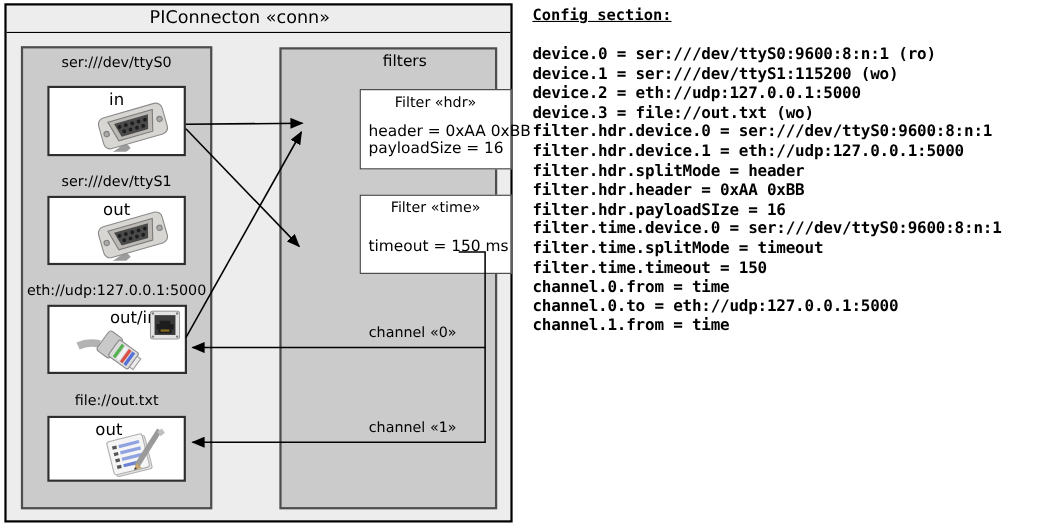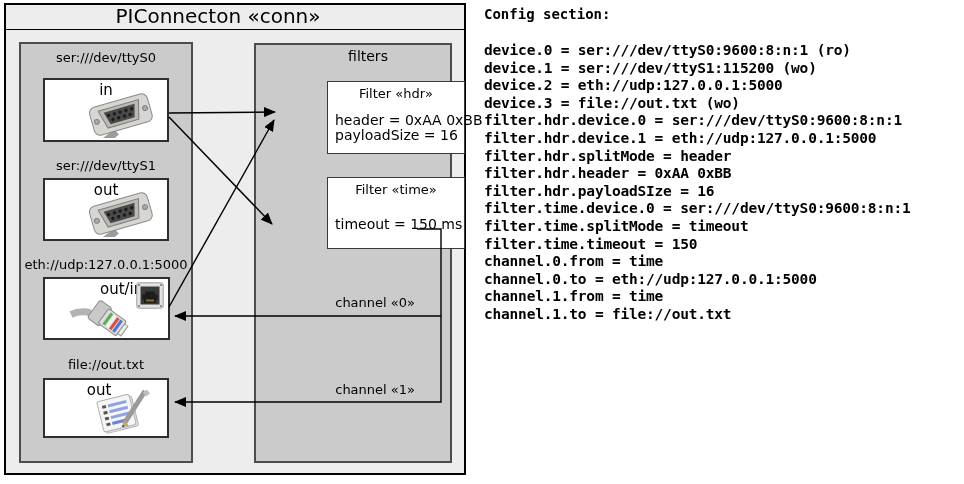--- a/index.html
+++ b/index.html
@@ -3,21 +3,21 @@
 <meta charset="utf-8">
 <style>
   html,body{margin:0;padding:0;background:#ffffff;}
   .stage{position:relative;width:964px;height:484px;background:#ffffff;overflow:hidden;
          font-family:"DejaVu Sans", "Liberation Sans", sans-serif;color:#000;}
 
   
   .outer-box{position:absolute;left:4px;top:3px;width:462px;height:472px;
              background:#ededed;border:2px solid #000;box-sizing:border-box;}
   .outer-title{position:absolute;left:4px;top:7px;width:428px;text-align:center;
-               font-size:20px;line-height:18px;}
+               font-size:16px;line-height:18px;}
   .title-sep{position:absolute;left:6px;top:29px;width:458px;height:0;
              border-top:1px solid #000;}
 
   
   .group-box{position:absolute;background:#cbcbcb;border:2px solid #4d4d4d;box-sizing:border-box;}
   .devices-container{left:19px;top:42px;width:174px;height:421px;}
   .filters-container{left:254px;top:43px;width:198px;height:420px;}
   .filters-title{position:absolute;left:254px;top:48px;width:228px;text-align:center;font-size:14px;}
 
   
@@ -37,21 +37,21 @@
   .channel-label{position:absolute;width:135px;left:280px;text-align:right;font-size:13px;white-space:nowrap;}
 
   
   .overlay{position:absolute;left:0;top:0;pointer-events:none;}
   .overlay line,.overlay path{stroke:#000;stroke-width:1.4;fill:none;}
   .overlay .arrhead{fill:#000;stroke:none;}
 
   
   .config{position:absolute;left:484px;top:6px;width:478px;
           font-family:"DejaVu Sans Mono","Liberation Mono",monospace;font-weight:bold;color:#000;}
-  .cfg-heading{font-size:14px;line-height:17px;margin-bottom:19px;}
+  .cfg-heading{font-size:14px;line-height:17px;margin-bottom:19px;text-decoration:underline;}
   .cfg-line{font-size:14.5px;line-height:17.6px;white-space:pre;letter-spacing:-0.2px;}
 </style>
 </head>
 <body>
 
 <div class="stage">
 
   <div class="outer-box"></div>
   <div class="outer-title">PIConnecton «conn»</div>
   <div class="title-sep"></div>
@@ -200,17 +200,16 @@
         <div class="cfg-line">filter.hdr.device.1 = eth://udp:127.0.0.1:5000</div>
         <div class="cfg-line">filter.hdr.splitMode = header</div>
         <div class="cfg-line">filter.hdr.header = 0xAA 0xBB</div>
         <div class="cfg-line">filter.hdr.payloadSIze = 16</div>
         <div class="cfg-line">filter.time.device.0 = ser:///dev/ttyS0:9600:8:n:1</div>
         <div class="cfg-line">filter.time.splitMode = timeout</div>
         <div class="cfg-line">filter.time.timeout = 150</div>
         <div class="cfg-line">channel.0.from = time</div>
         <div class="cfg-line">channel.0.to = eth://udp:127.0.0.1:5000</div>
         <div class="cfg-line">channel.1.from = time</div>
-        <div class="cfg-line">channel.1.to = file://out.txt</div>
       </div>
   </div>
 
 </div>
 
 </body></html>

